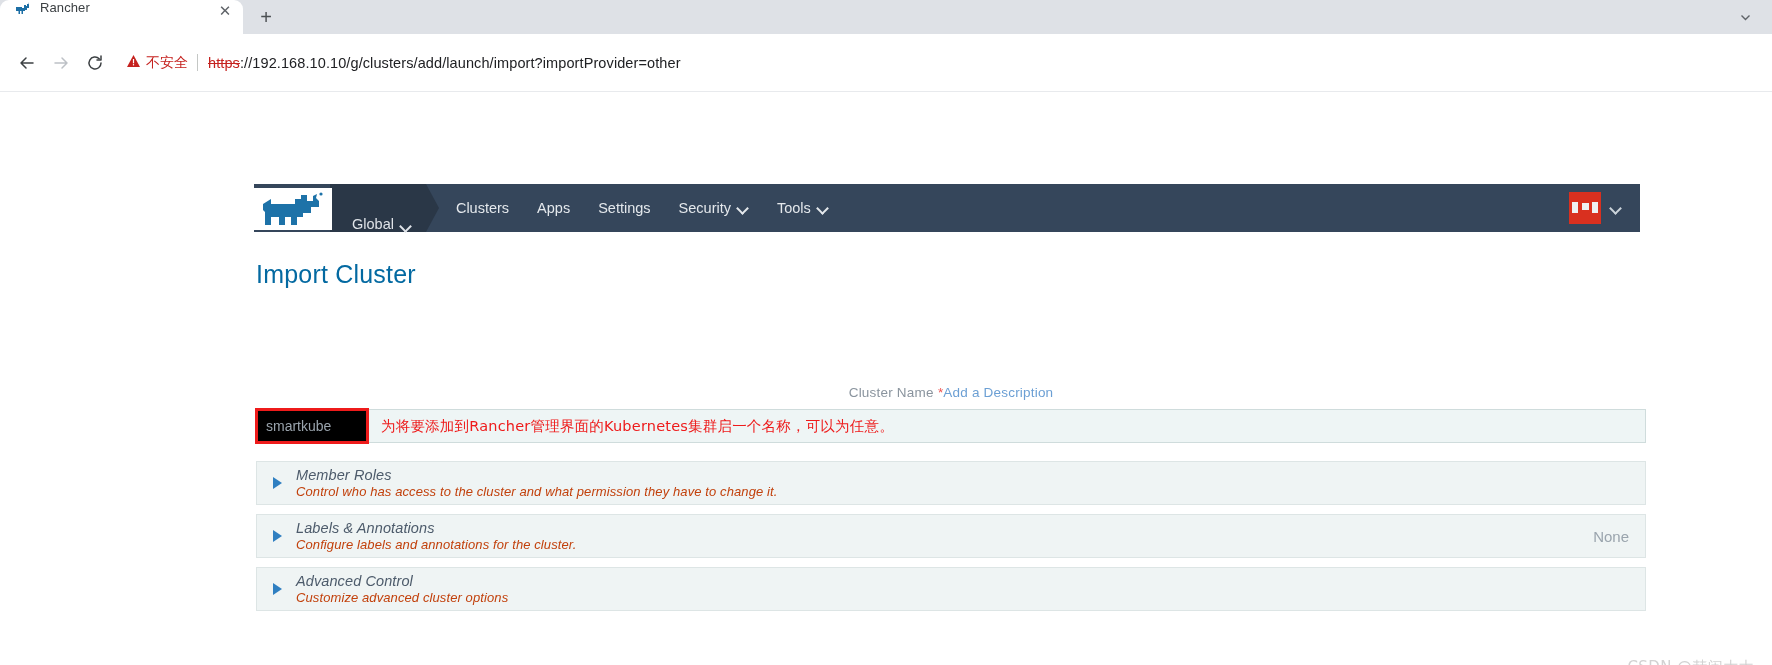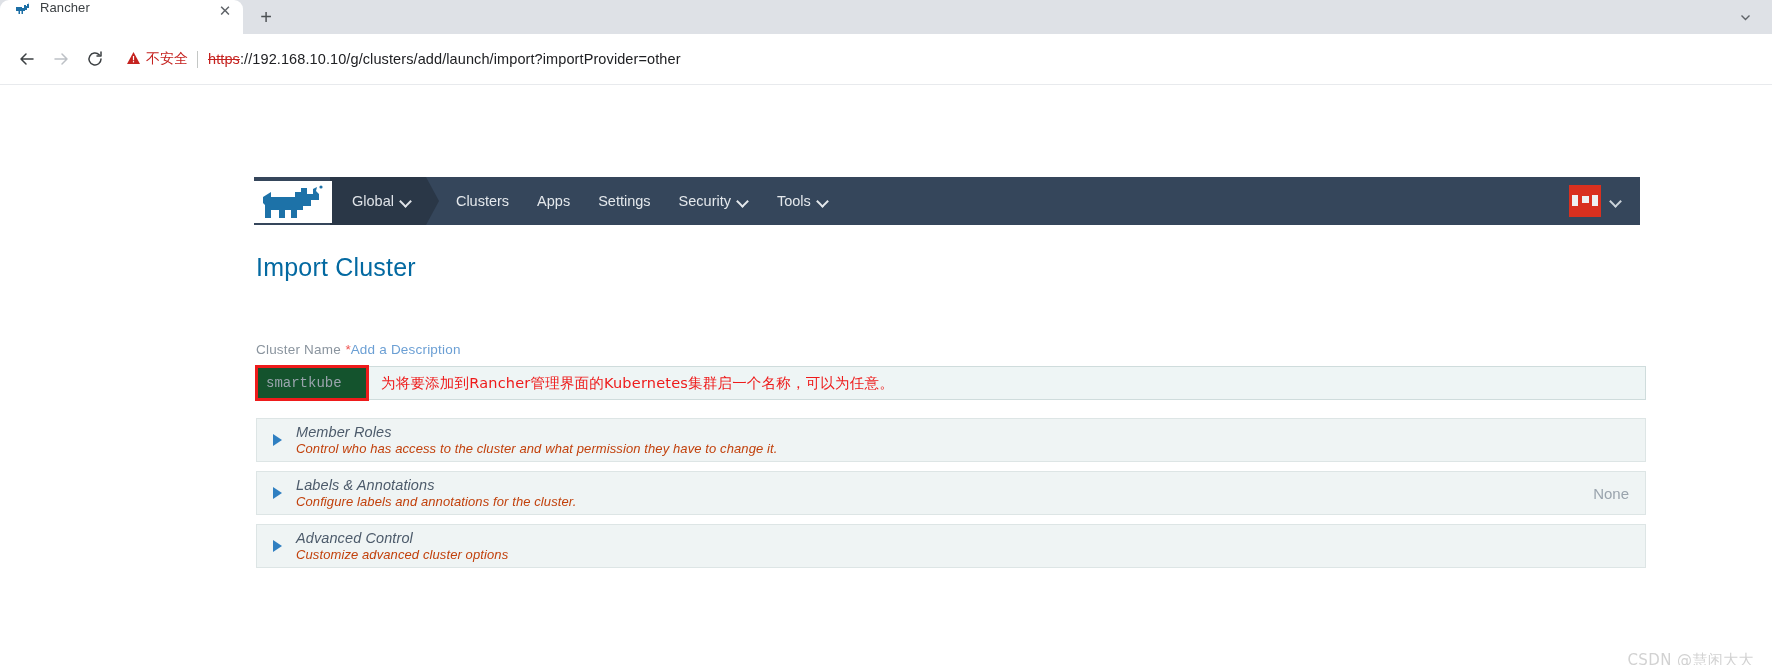--- a/index.html
+++ b/index.html
@@ -37,21 +37,21 @@
     display: flex; align-items: center; justify-content: center;
     font-size: 20px; color: #4b4f52; line-height: 1; font-weight: 300;
   }
   .tabstrip-spacer { flex: 1; }
   .tabstrip-chevron {
     width: 30px; height: 34px; display: flex; align-items: center;
     justify-content: center; color: #5f6368; margin-right: 12px;
   }
 
   .toolbar {
-    height: 51px; background: #ffffff; display: flex; align-items: center;
+    height: 58px; background: #ffffff; display: flex; align-items: center;
     padding: 0 12px; gap: 4px;
     border-bottom: 1px solid #e8eaed;
   }
   .nav-btn {
     width: 30px; height: 30px; display: flex; align-items: center;
     justify-content: center; color: #4a4d50;
   }
   .nav-btn.disabled { color: #bdc1c6; }
   .omnibox {
     flex: 1; height: 28px; display: flex; align-items: center;
@@ -76,21 +76,21 @@
     width: 1386px; height: 48px;
     background: #35465b; display: flex; align-items: stretch;
   }
   .nav-logo-box {
     position: absolute; left: 252px; top: 96px; width: 80px; height: 42px;
     display: flex; align-items: center; justify-content: center;
     z-index: 5; background: #fff;
   }
   .nav-items { display: flex; align-items: stretch; margin-left: 76px; }
   .nav-global {
-    background: #2a3747; display: flex; align-items: center;
+    background: #2a3747; display: flex; align-items: flex-end;
     padding: 0 14px 0 22px; color: #dfe3e8; font-size: 14.5px;
     position: relative; gap: 7px;
   }
   .nav-global::after {
     content: ""; position: absolute; right: -13px; top: 0;
     width: 0; height: 0; border-top: 24px solid transparent;
     border-bottom: 24px solid transparent; border-left: 13px solid #2a3747;
   }
   .nav-link {
     display: flex; align-items: center; gap: 7px; padding: 0 14px;
@@ -119,38 +119,38 @@
 
   .content { position: absolute; left: 0; top: 140px; width: 100%; }
 
   .page-title {
     position: absolute; left: 256px; top: 28px;
     font-size: 25px; color: #0369a1; font-weight: 400; letter-spacing: .2px;
   }
 
   .form-area { position: absolute; left: 256px; top: 115px; width: 1390px; }
 
-  .label-row { display: flex; align-items: baseline; justify-content: flex-start; }
+  .label-row { display: flex; align-items: baseline; justify-content: center; margin-top: 36px; }
   .field-label { font-size: 13.5px; color: #8a949e; letter-spacing: .2px; }
   .req-star { color: #ef5350; font-size: 13.5px; }
   .add-desc-link { font-size: 13.5px; color: #6b9fd4; letter-spacing: .2px; }
 
   .name-row {
     margin-top: 8px; display: flex; align-items: stretch;
     height: 34px; width: 100%;
     background: #eef5f5; border: 1px solid #cfdcdc;
   }
   .name-input-wrap {
     width: 110px; position: relative; flex: 0 0 110px;
     outline: 3px solid #ee1b1b; outline-offset: -1px; z-index: 3;
   }
   .name-input {
-    width: 100%; height: 100%; border: 1px solid #b6c4c4; background: #14532d;
+    width: 100%; height: 100%; border: 1px solid #b6c4c4; background: #000000;
     font-size: 14px; color: #9aa4ad; padding: 0 8px;
-    font-family: Liberation Mono, monospace;
+    font-family: Liberation Sans, sans-serif;
   }
   .annot-cn {
     flex: 1; display: flex; align-items: center; padding-left: 14px;
     color: #ee1b1b; font-size: 14.5px; letter-spacing: .2px;
     font-family: "DejaVu Sans", sans-serif;
   }
 
   .accordion { margin-top: 18px; display: flex; flex-direction: column; gap: 9px; }
   .acc-row {
     background: #eff4f4; border: 1px solid #dde5e5;

